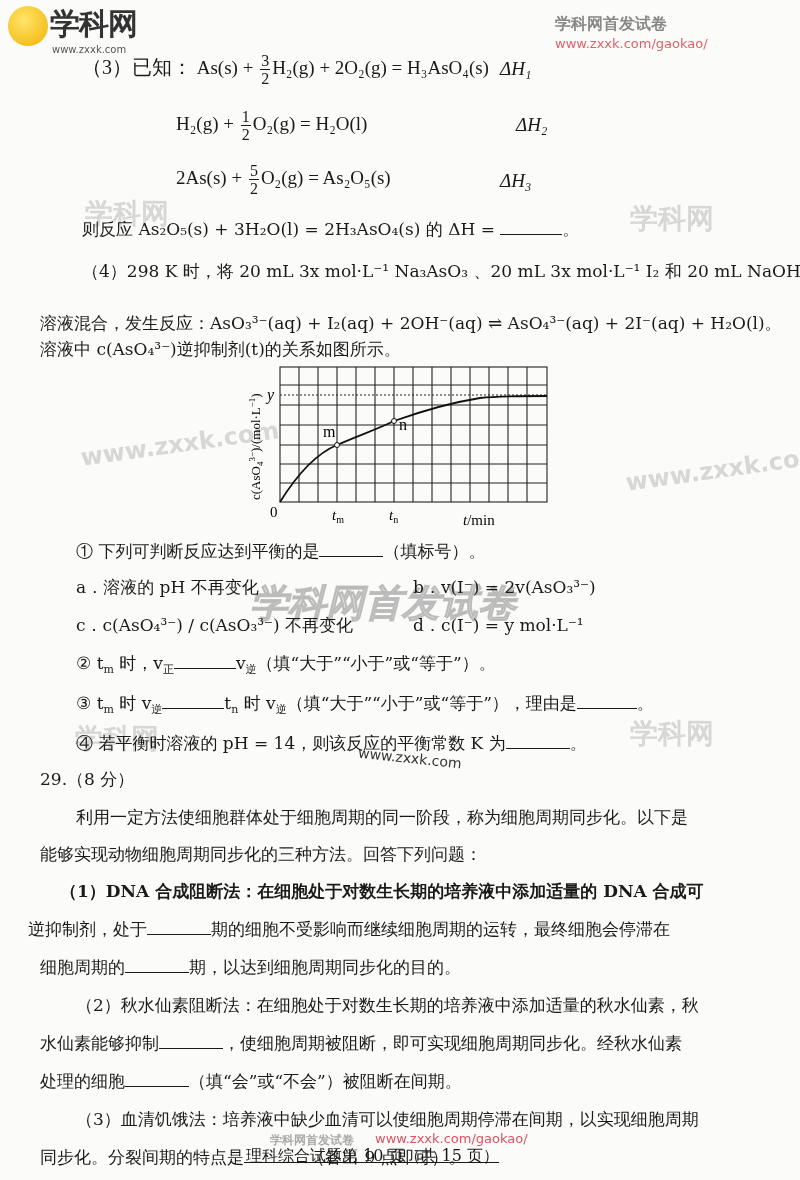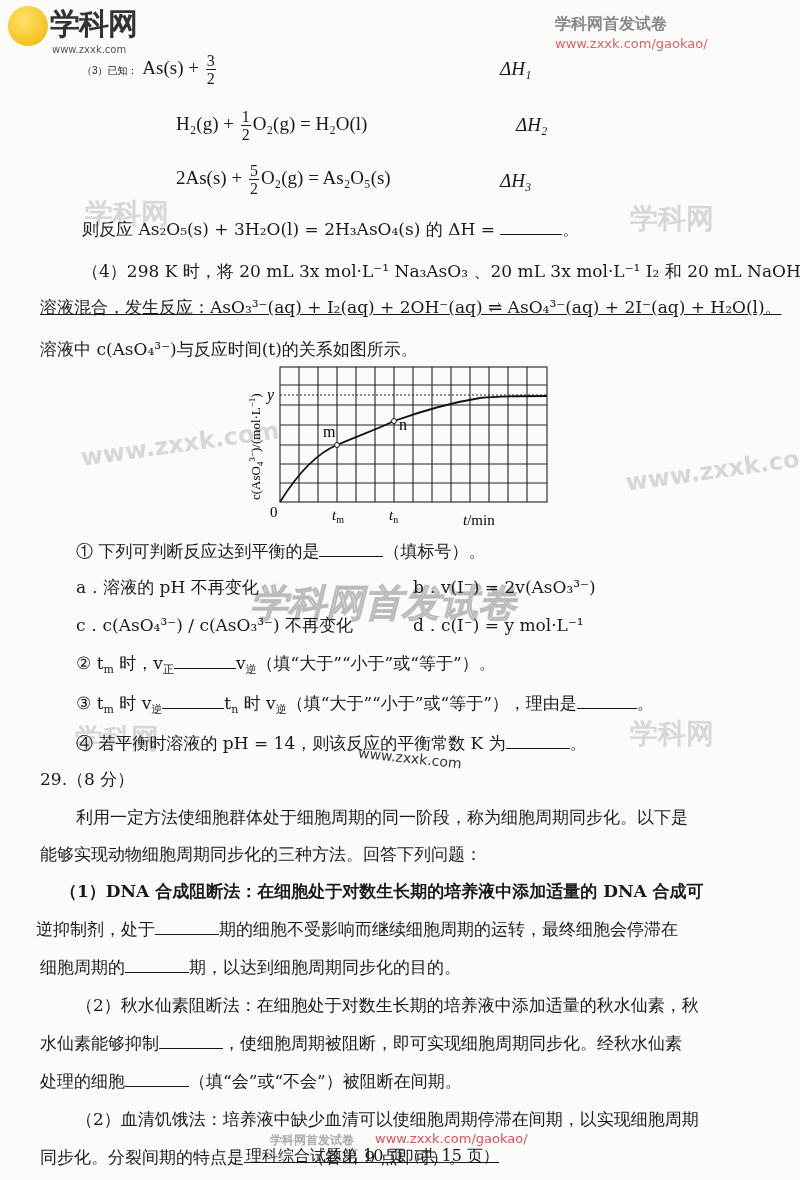--- a/index.html
+++ b/index.html
@@ -38,43 +38,43 @@
 
 <div class="abs wm" style="left:85px;top:195px;font-size:28px;">学科网</div>
 <div class="abs wm" style="left:630px;top:200px;font-size:28px;">学科网</div>
 <div class="abs wm" style="left:80px;top:430px;font-size:24px;transform:rotate(-8deg);">www.zxxk.com</div>
 <div class="abs wm" style="left:625px;top:455px;font-size:24px;transform:rotate(-8deg);">www.zxxk.com</div>
 <div class="abs wm" style="left:75px;top:720px;font-size:28px;">学科网</div>
 <div class="abs wm" style="left:630px;top:715px;font-size:28px;">学科网</div>
 <div class="abs wm-big" style="left:250px;top:578px;">学科网首发试卷</div>
 
 <div class="line eq" style="left:82px;top:52px;">
-  <span style="font-family:Liberation Sans, sans-serif;font-size:10px;">（3）已知：</span>
-  <span>As(s) + </span><span class="frac"><span class="num">3</span><span>2</span></span>
+  <span style="font-family:Liberation Serif, serif;font-size:20px;">（3）已知：</span>
+  <span>As(s) + </span><span class="frac"><span class="num">3</span><span>2</span></span><span>H₂(g)  + 2O₂(g) = H₃AsO₄(s)</span>
 </div>
 <div class="line eq" style="left:500px;top:58px;font-style:italic;">ΔH₁</div>
 
 <div class="line eq" style="left:176px;top:108px;">
   <span>H₂(g) + </span><span class="frac"><span class="num">1</span><span>2</span></span><span>O₂(g) = H₂O(l)</span>
 </div>
 <div class="line eq" style="left:516px;top:114px;font-style:italic;">ΔH₂</div>
 
 <div class="line eq" style="left:176px;top:162px;">
   <span>2As(s) + </span><span class="frac"><span class="num">5</span><span>2</span></span><span>O₂(g) = As₂O₅(s)</span>
 </div>
 <div class="line eq" style="left:500px;top:170px;font-style:italic;">ΔH₃</div>
 
 <div class="line" style="left:82px;top:218px;">
   <span>则反应 As₂O₅(s)  + 3H₂O(l)  = 2H₃AsO₄(s) 的 ΔH =</span>
   <span class="blank" style="width:62px;"></span><span>。</span>
 </div>
 
 <div class="line" style="left:82px;top:260px;">（4）298 K 时，将 20 mL 3x mol·L⁻¹ Na₃AsO₃ 、20 mL 3x mol·L⁻¹ I₂ 和 20 mL  NaOH</div>
-<div class="line" style="left:40px;top:296px;text-decoration:underline;">溶液混合，发生反应：AsO₃³⁻(aq) + I₂(aq) + 2OH⁻(aq) ⇌ AsO₄³⁻(aq) + 2I⁻(aq) + H₂O(l)。</div>
-<div class="line" style="left:40px;top:338px;">溶液中 c(AsO₄³⁻)与反应时间(t)的关系如图所示。</div>
+<div class="line" style="left:40px;top:312px;">溶液混合，发生反应：AsO₃³⁻(aq) + I₂(aq) + 2OH⁻(aq) ⇌ AsO₄³⁻(aq) + 2I⁻(aq) + H₂O(l)。</div>
+<div class="line" style="left:40px;top:338px;">溶液中 c(AsO₄³⁻)逆抑制剂(t)的关系如图所示。</div>
 
 <div class="abs chart" style="left:240px;top:360px;width:330px;height:170px;">
   <svg width="330" height="170" viewBox="0 0 330 170">
 
     <g stroke="#222" stroke-width="1.1" fill="none">
       <rect x="40" y="7" width="267" height="135"></rect>
       <line x1="59" y1="7" x2="59" y2="142"></line>
         <line x1="78" y1="7" x2="78" y2="142"></line>
       <line x1="97" y1="7" x2="97" y2="142"></line>
         <line x1="116" y1="7" x2="116" y2="142"></line>
@@ -128,35 +128,35 @@
 <div class="line" style="left:76px;top:732px;">
   <span>④ 若平衡时溶液的 pH = 14，则该反应的平衡常数 K 为</span><span class="blank" style="width:64px;"></span><span>。</span>
 </div>
 <div class="abs wm" style="left:358px;top:750px;font-size:14px;color:#333;font-weight:normal;transform:rotate(6deg);">www.zxxk.com</div>
 
 <div class="line" style="left:40px;top:768px;">29.（8 分）</div>
 <div class="line" style="left:76px;top:806px;">利用一定方法使细胞群体处于细胞周期的同一阶段，称为细胞周期同步化。以下是</div>
 <div class="line" style="left:40px;top:843px;">能够实现动物细胞周期同步化的三种方法。回答下列问题：</div>
 
 <div class="line" style="left:60px;top:880px;font-weight:bold;">（1）DNA 合成阻断法：在细胞处于对数生长期的培养液中添加适量的 DNA 合成可</div>
-<div class="line" style="left:36px;top:918px;">
+<div class="line" style="left:28px;top:918px;">
   <span>逆抑制剂，处于</span><span class="blank" style="width:64px;"></span><span>期的细胞不受影响而继续细胞周期的运转，最终细胞会停滞在</span>
 </div>
 <div class="line" style="left:40px;top:956px;text-align:right;">
   <span>细胞周期的</span><span class="blank" style="width:64px;"></span><span>期，以达到细胞周期同步化的目的。</span>
 </div>
 
 <div class="line" style="left:76px;top:994px;">（2）秋水仙素阻断法：在细胞处于对数生长期的培养液中添加适量的秋水仙素，秋</div>
 <div class="line" style="left:40px;top:1032px;font-family:Liberation Serif, serif;">
   <span>水仙素能够抑制</span><span class="blank" style="width:64px;"></span><span>，使细胞周期被阻断，即可实现细胞周期同步化。经秋水仙素</span>
 </div>
 <div class="line" style="left:40px;top:1070px;">
   <span>处理的细胞</span><span class="blank" style="width:64px;"></span><span>（填“会”或“不会”）被阻断在间期。</span>
 </div>
 
-<div class="line" style="left:76px;top:1108px;">（2）血清饥饿法：培养液中缺少血清可以使细胞周期停滞在间期，以实现细胞周期</div>
+<div class="line" style="left:76px;top:1108px;">（3）血清饥饿法：培养液中缺少血清可以使细胞周期停滞在间期，以实现细胞周期</div>
 <div class="line" style="left:40px;top:1146px;">
   <span>同步化。分裂间期的特点是</span><span class="blank" style="width:64px;"></span><span>（答出 9 点即可）。</span>
 </div>
 
 <div class="abs" style="left:270px;top:1132px;font-family:'DejaVu Sans',sans-serif;font-size:12px;color:#aaa;font-weight:bold;">学科网首发试卷</div>
 <div class="abs footer-wm" style="left:375px;top:1131px;">www.zxxk.com/gaokao/</div>
 <div class="line" style="left:246px;top:1145px;font-size:16px;text-decoration:underline;">理科综合试题第 10 页（共 15 页）</div>
 
 </body></html>

